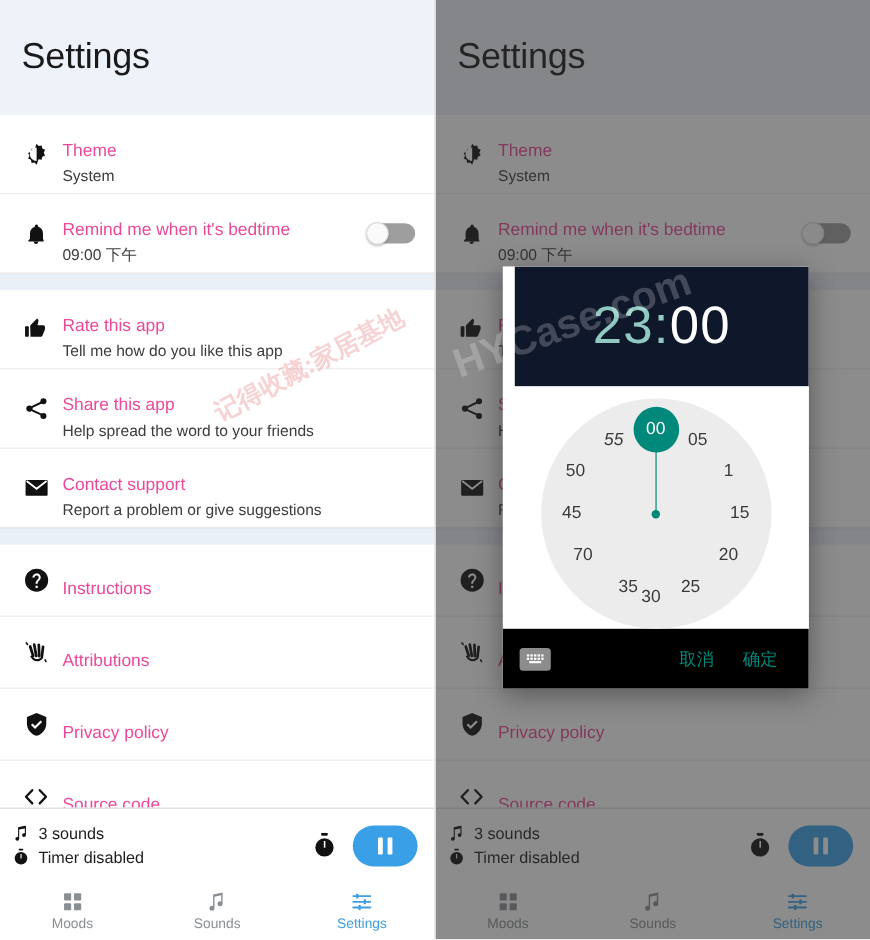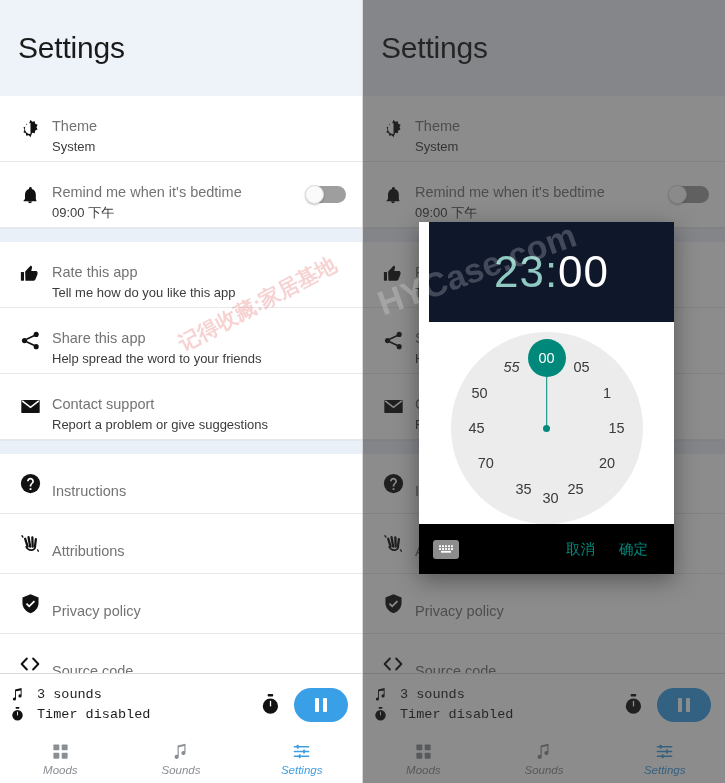--- a/index.html
+++ b/index.html
@@ -50,21 +50,21 @@
   }
   .row.tall { min-height: 66px; }
   .row:last-child { border-bottom: 1px solid #e8e8e8; }
   .row-ico {
     width: 40px; min-width: 40px;
     display: flex; align-items: center; justify-content: center;
     color: #111;
   }
   .row-ico svg { display:block; }
   .row-txt { flex: 1; padding-left: 2px; }
-  .row-title { font-size: 14.5px; color: #737373; line-height: 1.35; margin-top: 16px; }
+  .row-title { font-size: 14.5px; color: #ec4899; line-height: 1.35; margin-top: 16px; }
   .row-sub { font-size: 13px; color: #3c3c3c; line-height: 1.4; margin-top: 2px; }
 
   
   .switch {
     width: 40px; height: 17px;
     border-radius: 9px;
     background: #9e9e9e;
     position: relative;
     margin-left: 8px;
   }
@@ -84,21 +84,21 @@
     left: 0; right: 0;
     bottom: 48px;
     height: 62px;
     background: #fff;
     border-top: 1px solid #dadada;
     display: flex;
     align-items: center;
     padding: 0 14px 0 10px;
   }
   .player-info { flex: 1; }
-  .pline { display: flex; align-items: center; gap: 13px; line-height: 1.45; font-family: Liberation Mono, monospace; }
+  .pline { display: flex; align-items: center; gap: 8px; line-height: 1.45; }
   .pline .pico { width: 14px; display:flex; justify-content:center; color:#111; }
   .pline .ptxt { font-size: 13.5px; color: #1d1d1d; }
   .timer-btn { margin-right: 14px; color: #111; display:flex; align-items:center; }
   .pause-btn {
     width: 54px; height: 34px;
     border-radius: 17px;
     background: #39a0e8;
     display: flex; align-items: center; justify-content: center;
     border: none;
     cursor: pointer;
@@ -114,21 +114,20 @@
     background: #fff;
     display: flex;
   }
   .tab {
     flex: 1;
     display: flex; flex-direction: column;
     align-items: center; justify-content: center;
     gap: 3px;
     color: #8a8f94;
     cursor: pointer;
-    font-style: italic;
   }
   .tab.active { color: #3f9fe0; }
   .tab-label { font-size: 11.5px; }
   .tab svg { display:block; }
 
   
   .scrim {
     position: absolute; inset: 0;
     background: rgba(45,45,45,0.55);
     z-index: 5;
@@ -663,21 +662,21 @@
           <div class="hand"></div>
           <div class="hub"></div>
           <div class="sel-dot" style="left:50%; top:26px;"></div>
           <div class="ticks-host">
               <div class="tick sel" style="left:96px; top:26px;">00</div>
               <div class="tick" style="left:131px; top:35.37822173508929px;">05</div>
               <div class="tick" style="left:156.6217782649107px; top:61px;">1</div>
               <div class="tick" style="left:166px; top:96px;">15</div>
               <div class="tick" style="left:156.62177826491072px; top:131px;">20</div>
               <div class="tick" style="left:125px; top:156.62177826491072px;">25</div>
-              <div class="tick" style="left:100px; top:166px;">30</div>
+              <div class="tick" style="left:92px; top:166px;">30</div>
               <div class="tick" style="left:73px; top:156.6217782649107px;">35</div>
               <div class="tick" style="left:35.378221735089305px; top:131.00000000000003px;">70</div>
               <div class="tick" style="left:26px; top:96.00000000000001px;">45</div>
               <div class="tick" style="left:29px; top:60.99999999999999px;">50</div>
               <div class="tick" style="left:60.99999999999997px; top:35.37822173508931px;font-style:italic;">55</div>
             </div>
         </div>
       </div>
 
       <div class="dlg-actions">

